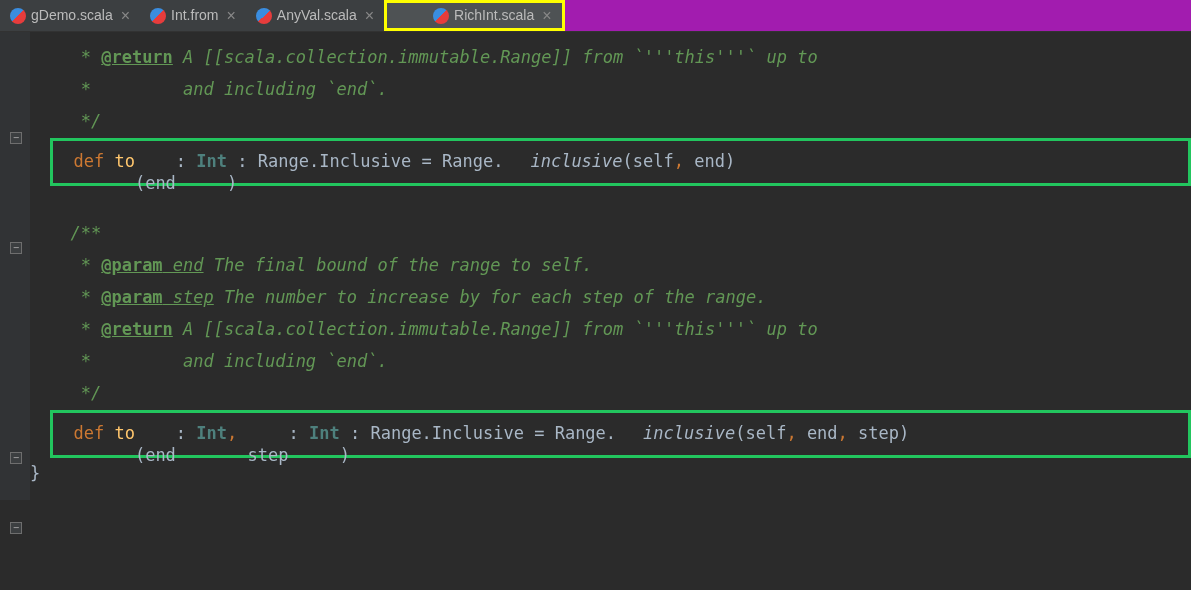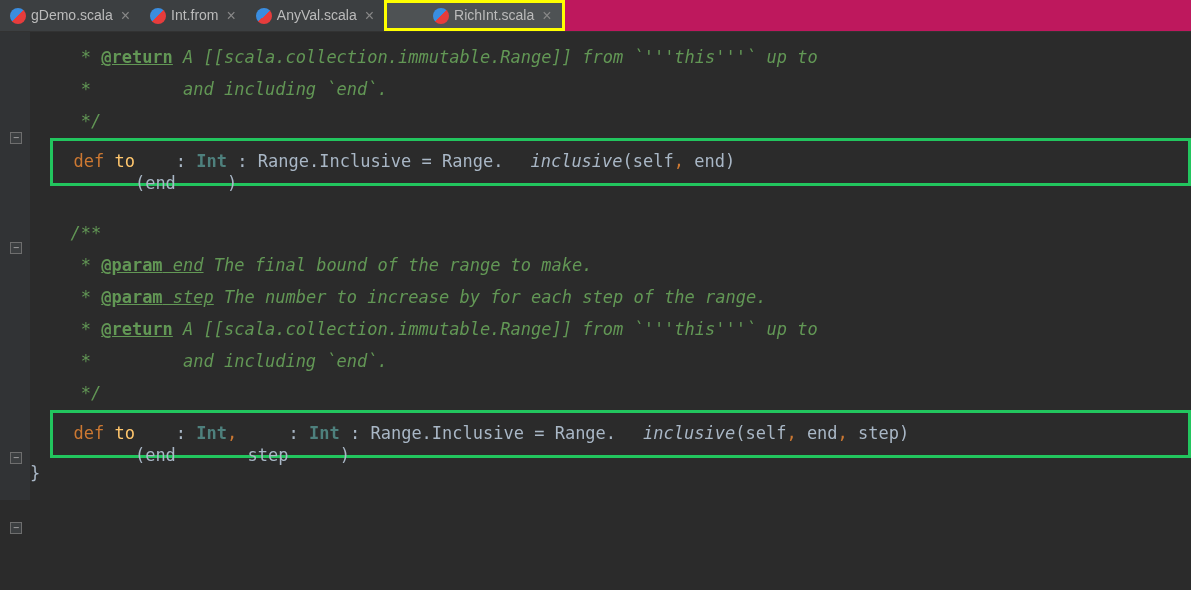--- a/index.html
+++ b/index.html
@@ -11,21 +11,21 @@
       background-color: #2b2b2b;
       font-family: 'Consolas', 'Monaco', monospace;
       font-size: 17px;
       line-height: 1.6;
       overflow: hidden;
       width: 1191px;
       height: 590px;
     }
     .tab-bar {
       display: flex;
-      background-color: #be185d;
+      background-color: #a21caf;
       height: 32px;
       border-bottom: 1px solid #323232;
     }
     .tab {
       display: flex;
       align-items: center;
       padding: 0 10px;
       background-color: #3c3f41;
       color: #bbbbbb;
       font-size: 14px;
@@ -169,21 +169,21 @@
   <div class="code-line"><span class="comment">   *         and including `end`.</span></div>
 
   <div class="code-line"><span class="comment">   */</span></div>
 
   <div class="code-line highlight-box" style="height:48px;"><span class="keyword">  def </span><span class="method-name">to</span><span class="paren">(end</span><span class="ident">: </span><span class="type">Int</span><span class="paren">)</span><span class="ident">: </span><span class="ident">Range.Inclusive = Range.</span><span class="italic-call">inclusive</span><span class="ident">(self</span><span class="comma">,</span><span class="ident"> end)</span></div>
 
   <div class="code-line"></div>
 
   <div class="code-line"><span class="comment">  /**</span></div>
 
-  <div class="code-line"><span class="comment">   * </span><span class="doc-tag">@param</span><span class="doc-param-name"> end</span><span class="comment"> The final bound of the range to make.</span></div>
+  <div class="code-line"><span class="comment">   * </span><span class="doc-tag">@param</span><span class="doc-param-name"> end</span><span class="comment"> The final bound of the range to self.</span></div>
 
   <div class="code-line"><span class="comment">   * </span><span class="doc-tag">@param</span><span class="doc-param-name"> step</span><span class="comment"> The number to increase by for each step of the range.</span></div>
 
   <div class="code-line"><span class="comment">   * </span><span class="doc-tag">@return</span><span class="comment"> A [[scala.collection.immutable.Range]] from `'''this'''` up to</span></div>
 
   <div class="code-line"><span class="comment">   *         and including `end`.</span></div>
 
   <div class="code-line"><span class="comment">   */</span></div>
 
   <div class="code-line highlight-box" style="height:48px;"><span class="keyword">  def </span><span class="method-name">to</span><span class="paren">(end</span><span class="ident">: </span><span class="type">Int</span><span class="comma">,</span><span class="paren"> step</span><span class="ident">: </span><span class="type">Int</span><span class="paren">)</span><span class="ident">: </span><span class="ident">Range.Inclusive = Range.</span><span class="italic-call">inclusive</span><span class="ident">(self</span><span class="comma">,</span><span class="ident"> end</span><span class="comma">,</span><span class="ident"> step)</span></div>

